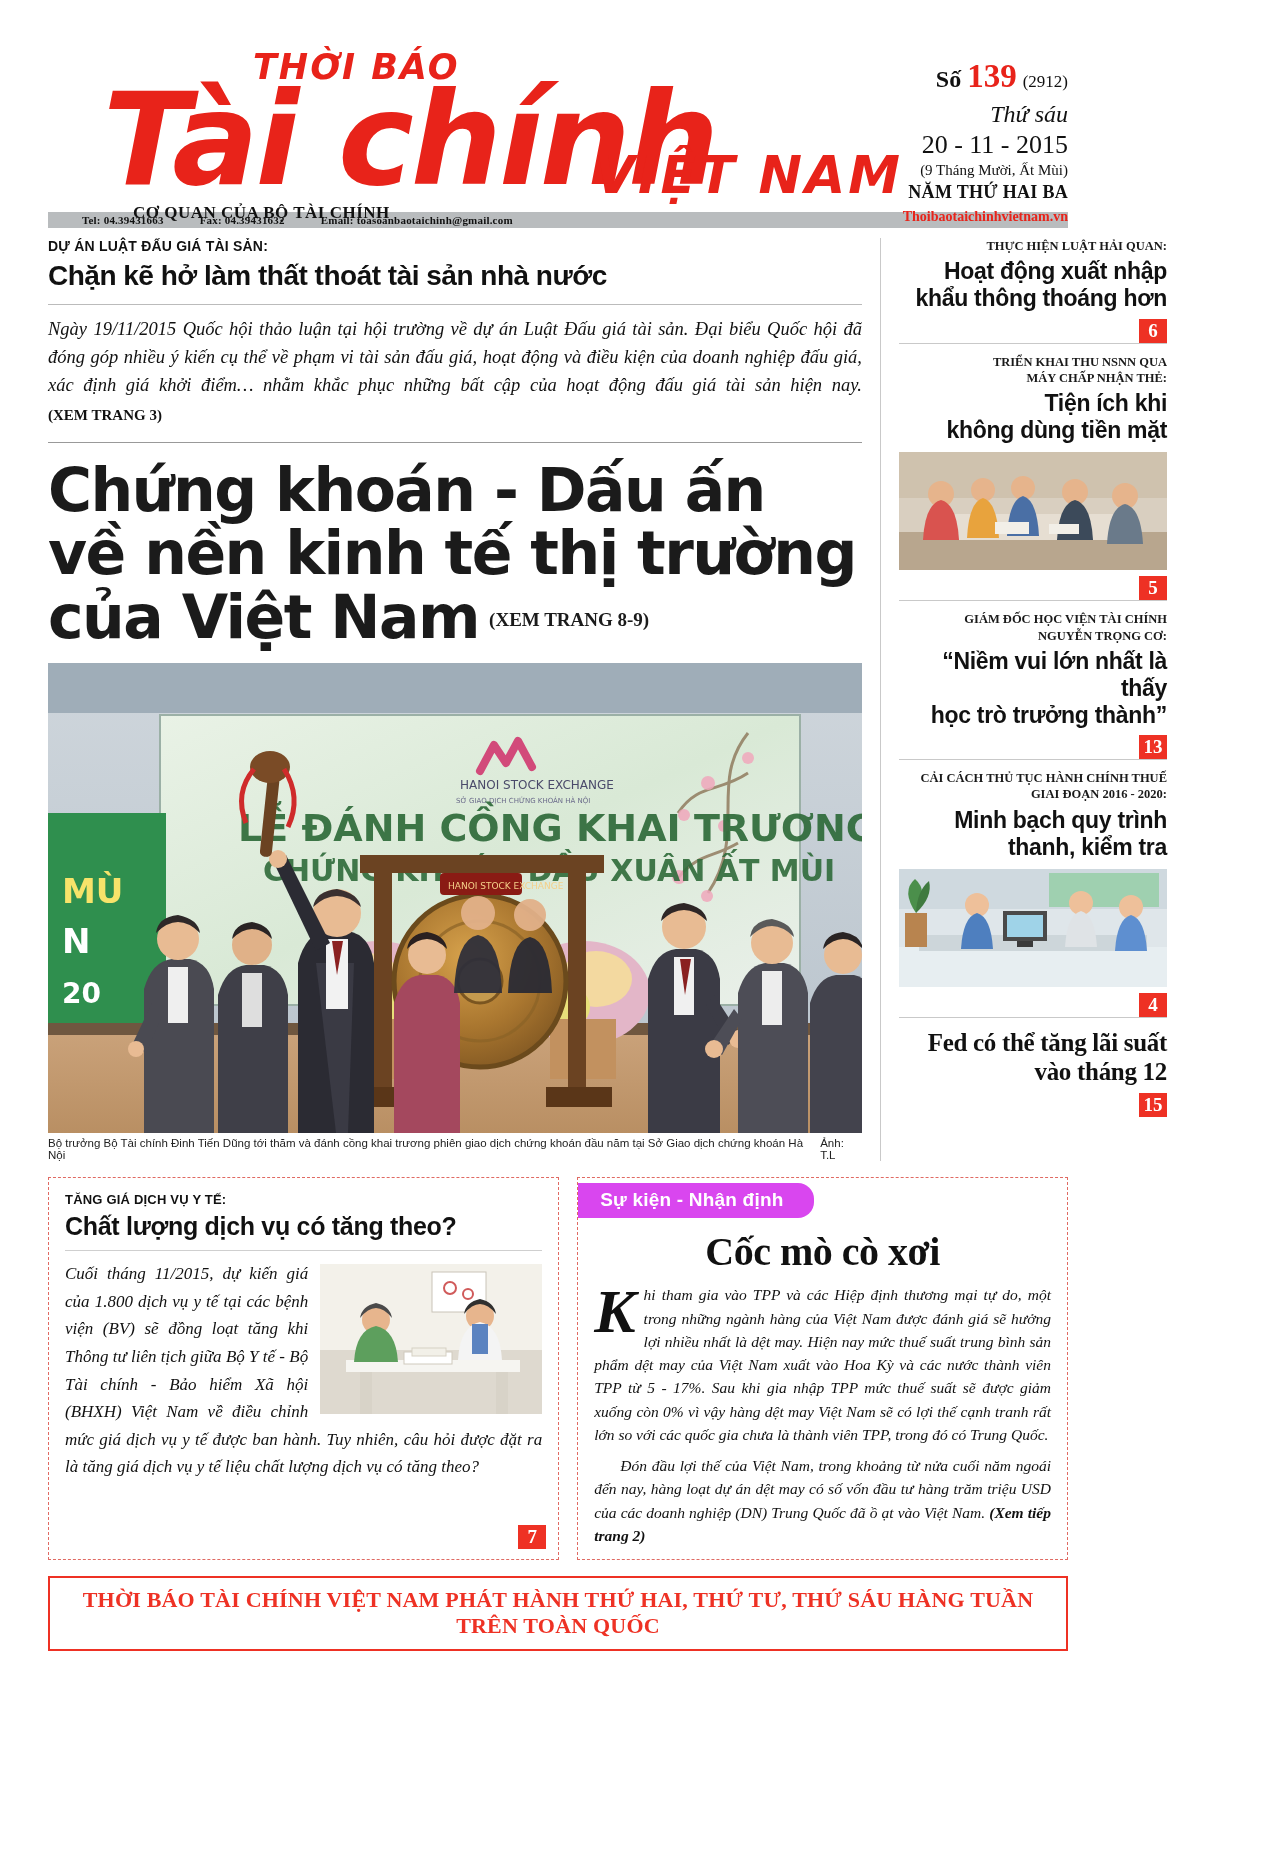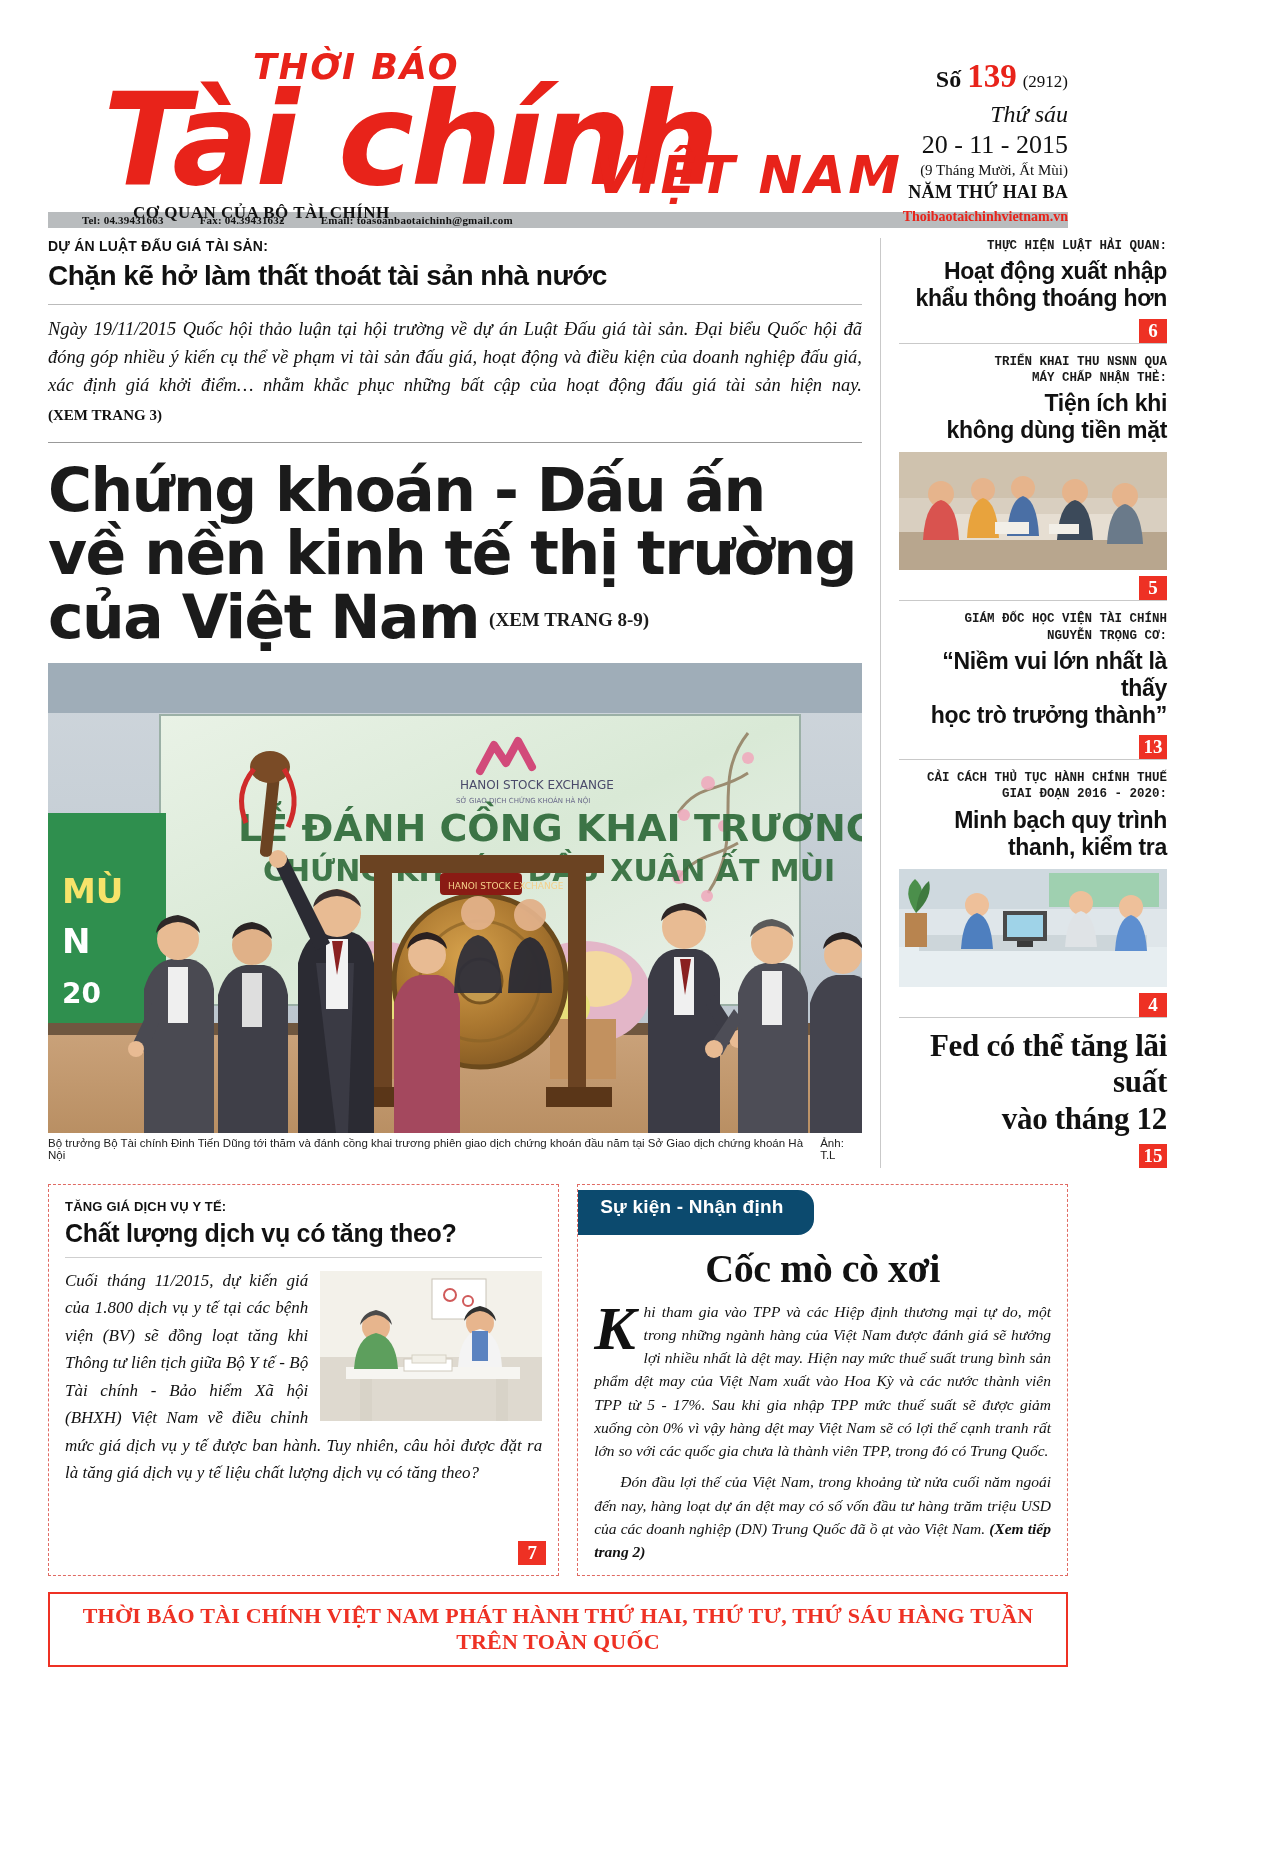--- a/index.html
+++ b/index.html
@@ -230,40 +230,40 @@
     justify-content: space-between;
     font-family: "Liberation Sans", sans-serif;
     font-size: 11.5px;
     color: #222;
     margin-top: 4px;
   }
 
   
   .r-item { margin-bottom: 10px; }
   .r-kicker {
-    font-family: Liberation Mono, monospace;
+    font-family: Liberation Serif, serif;
     font-size: 12.5px;
     font-weight: bold;
     text-align: right;
     text-transform: uppercase;
     line-height: 1.3;
     color: #1a1a1a;
   }
   .r-head {
     font-family: "Liberation Sans", sans-serif;
     font-size: 23px;
     font-weight: bold;
     text-align: right;
     line-height: 1.18;
     margin-top: 4px;
     letter-spacing: -0.3px;
   }
   .r-head.serif {
     font-family: "Liberation Serif", serif;
-    font-size: 31px;
+    font-size: 25px;
   }
   .pagebox {
     background: #ee3124;
     color: #fff;
     font-family: "Liberation Serif", serif;
     font-weight: bold;
     font-size: 19px;
     width: 28px;
     height: 24px;
     line-height: 24px;
@@ -340,26 +340,26 @@
     font-family: "Liberation Serif", serif;
     font-weight: bold;
     font-size: 19px;
     width: 28px;
     height: 24px;
     line-height: 24px;
     text-align: center;
   }
 
   .sk-tab {
-    background: #0c4a6e;
+    background: #d946ef;
     color: #fff;
     font-family: "Liberation Sans", sans-serif;
     font-weight: bold;
     font-size: 19px;
-    padding: 6px 30px 17px 22px;
+    padding: 6px 30px 7px 22px;
     border-radius: 0 16px 16px 0;
     display: inline-block;
     margin: -14px 0 0 -16px;
     letter-spacing: 0.2px;
   }
   .sk-title {
     font-family: "Liberation Serif", serif;
     font-size: 40px;
     font-weight: bold;
     text-align: center;

